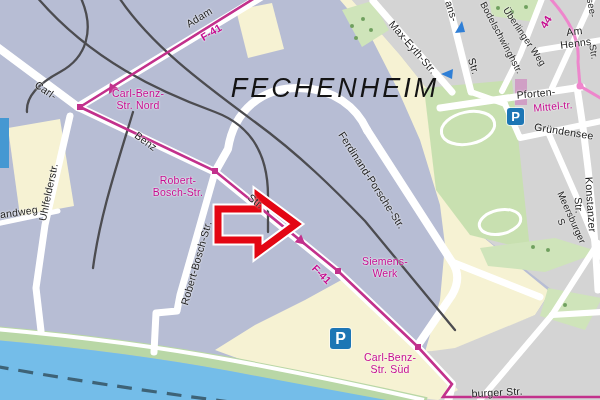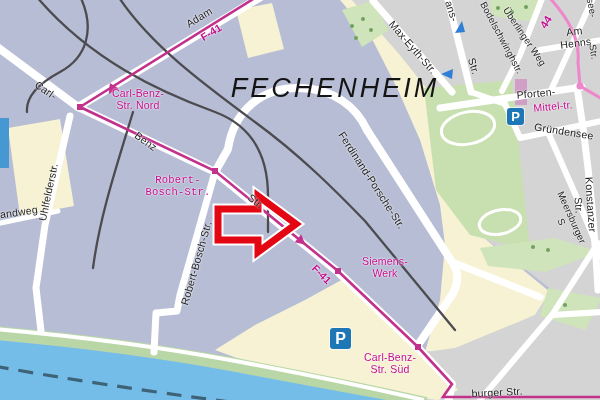--- a/index.html
+++ b/index.html
@@ -120,21 +120,21 @@
 
   <div class="lbl title" style="left:335px;top:71px;margin-top:18px;">FECHENHEIM</div>
 
   <div class="lbl" style="left:199px;top:17px;--r:-31deg;">Adam</div>
   <div class="lbl mag bold" style="left:211px;top:32px;--r:-31deg;">F-41</div>
   <div class="lbl" style="left:46px;top:90px;--r:35deg;">Carl-</div>
   <div class="lbl" style="left:146px;top:141px;--r:36deg;">Benz</div>
   <div class="lbl" style="left:256px;top:201px;--r:38deg;">Str.</div>
   <div class="lbl mag" style="left:138px;top:99px;">Carl-Benz-
 Str. Nord</div>
-  <div class="lbl mag" style="left:178px;top:186px;font-family:Liberation Mono, monospace;">Robert-
+  <div class="lbl mag" style="left:178px;top:186px;">Robert-
 Bosch-Str.</div>
   <div class="lbl" style="left:196px;top:263px;--r:-74deg;">Robert-Bosch-Str.</div>
   <div class="lbl" style="left:48px;top:192px;--r:-78deg;">Uhlfelderstr.</div>
   <div class="lbl" style="left:17px;top:212px;--r:-8deg;">randweg</div>
   <div class="lbl" style="left:372px;top:180px;--r:57deg;">Ferdinand-Porsche-Str.</div>
   <div class="lbl mag" style="left:385px;top:267px;">Siemens-
 Werk</div>
   <div class="lbl mag bold" style="left:322px;top:274px;--r:45deg;">F-41</div>
   <div class="lbl mag" style="left:390px;top:363px;">Carl-Benz-
 Str. Süd</div>

